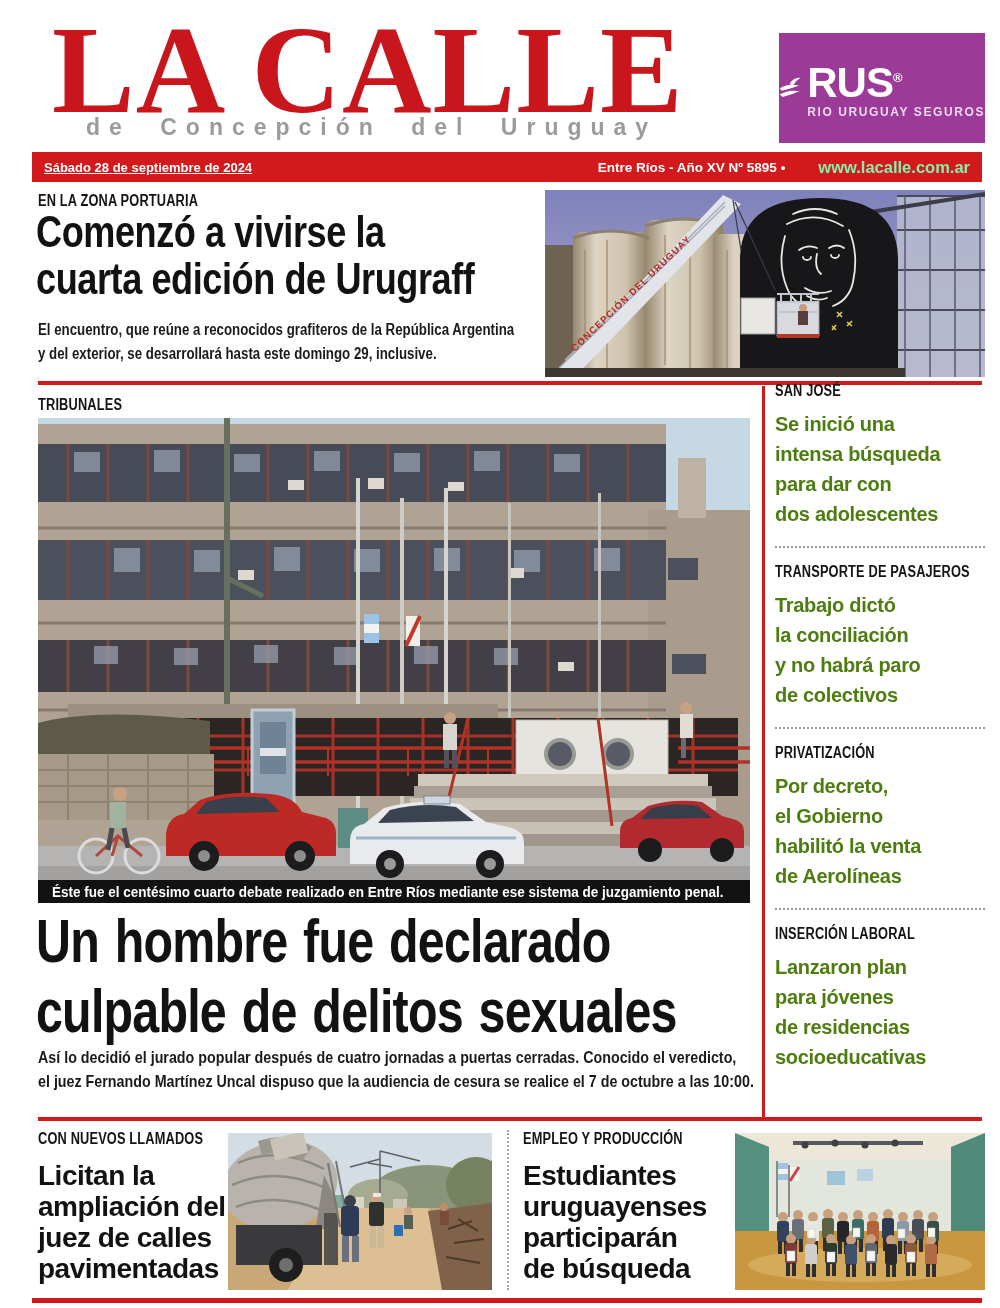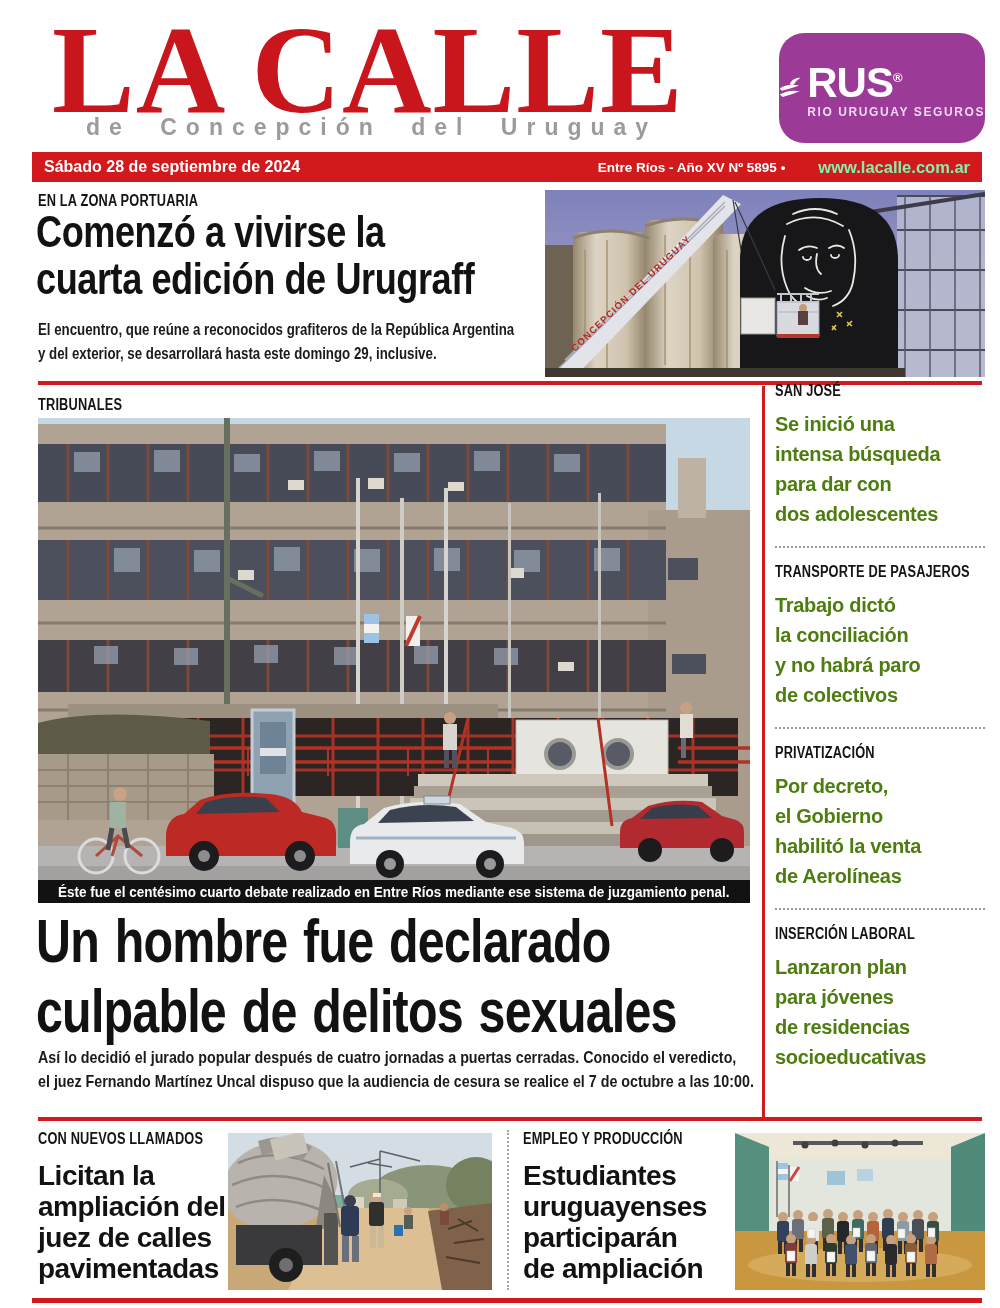--- a/index.html
+++ b/index.html
@@ -6,29 +6,29 @@
   .page{position:relative;width:1000px;height:1308px;background:#fff;overflow:hidden;
         font-family:"Liberation Sans",sans-serif;color:#111;}
   .abs{position:absolute;}
 
   
   .mast-title{left:52px;top:16px;font-family:"Liberation Serif",serif;font-weight:bold;
               font-size:124px;line-height:110px;color:#c9151c;letter-spacing:1px;white-space:nowrap;}
   .mast-sub{left:86px;top:114px;font-size:23px;font-weight:600;color:#9b9b9b;
             letter-spacing:9px;word-spacing:14px;white-space:nowrap;}
   .rus{left:779px;top:33px;width:206px;height:110px;background:#9c3a98;display:flex;
-       align-items:center;justify-content:center;gap:4px;border-radius:25px;}
+       align-items:center;justify-content:center;gap:4px;}
   .rus-name{color:#fff;font-weight:900;font-size:42px;line-height:40px;letter-spacing:-1px;}
   .rus-reg{font-size:13px;vertical-align:super;font-weight:700;}
   .rus-tag{color:#efd9ef;font-size:12px;letter-spacing:1.6px;font-weight:700;margin-top:2px;white-space:nowrap;}
 
   
   .datebar{left:32px;top:152px;width:950px;height:30px;background:#d2191c;color:#fff;
            display:flex;align-items:center;justify-content:space-between;padding:0 12px;box-sizing:border-box;}
-  .date-left{font-size:16px;font-weight:700;}
+  .date-left{font-size:13px;font-weight:700;text-decoration:underline;}
   .date-right{font-size:13.5px;font-weight:700;display:flex;align-items:center;gap:5px;}
   .site{font-size:16.5px;font-weight:800;color:#86efac;text-decoration:none;margin-left:28px;}
 
   .kicker{font-weight:800;font-size:16px;letter-spacing:.2px;white-space:nowrap;
           transform:scaleX(.8);transform-origin:0 50%;color:#141414;}
 
   
   .ts-kicker{left:38px;top:192px;}
   .ts-hl{left:36px;top:208px;}
   .hlt{font-weight:800;font-size:44px;line-height:47px;white-space:nowrap;
@@ -45,21 +45,21 @@
 
   .redline{background:#d2191c;}
   .hr1{left:38px;top:381px;width:944px;height:4px;}
   .hr2{left:38px;top:1117px;width:944px;height:4px;}
   .hr3{left:32px;top:1298px;width:950px;height:5px;}
   .vline{left:762px;top:386px;width:3px;height:731px;}
 
   
   .ms-kicker{left:38px;top:396px;}
   .caption{left:38px;top:880px;width:712px;height:23px;background:#121212;color:#fff;
-           display:flex;align-items:center;padding-left:20px;box-sizing:border-box;}
+           display:flex;align-items:center;padding-left:14px;box-sizing:border-box;}
   .caption-text{font-size:15px;font-weight:700;white-space:nowrap;transform:scaleX(.9);transform-origin:0 50%;}
   .ms-hl{left:36px;top:906px;}
   .hlm{font-weight:800;font-size:62px;line-height:70px;white-space:nowrap;word-spacing:4px;
        transform:scaleX(.78);transform-origin:0 0;color:#121212;letter-spacing:-1px;}
   .ms-deck{left:38px;top:1046px;}
   .deckm{font-weight:700;font-size:17px;line-height:24px;white-space:nowrap;
          transform:scaleX(.84);transform-origin:0 0;color:#1a1a1a;}
 
   
   .sidebar{left:775px;top:382px;width:210px;}
@@ -441,21 +441,21 @@
     </g>
   </svg>
 
   <div class="abs vdot"></div>
 
   <div class="abs br-text">
     <div class="kicker bot-kicker">EMPLEO Y PRODUCCIÓN</div>
     <div class="hlb">Estudiantes</div>
     <div class="hlb">uruguayenses</div>
     <div class="hlb">participarán</div>
-    <div class="hlb">de ampliación</div>
+    <div class="hlb">de búsqueda</div>
   </div>
 
   <svg class="abs photo ph-students" viewBox="0 0 250 157">
     <defs>
       <g id="pp">
         <circle cx="0" cy="-26" r="5" fill="#c7a07d"></circle>
         <rect x="-6" y="-22" width="12" height="21" rx="3" fill="currentColor"></rect>
         <rect x="-5" y="-2" width="4" height="13" fill="#2e2e33"></rect>
         <rect x="1" y="-2" width="4" height="13" fill="#2e2e33"></rect>
       </g>

